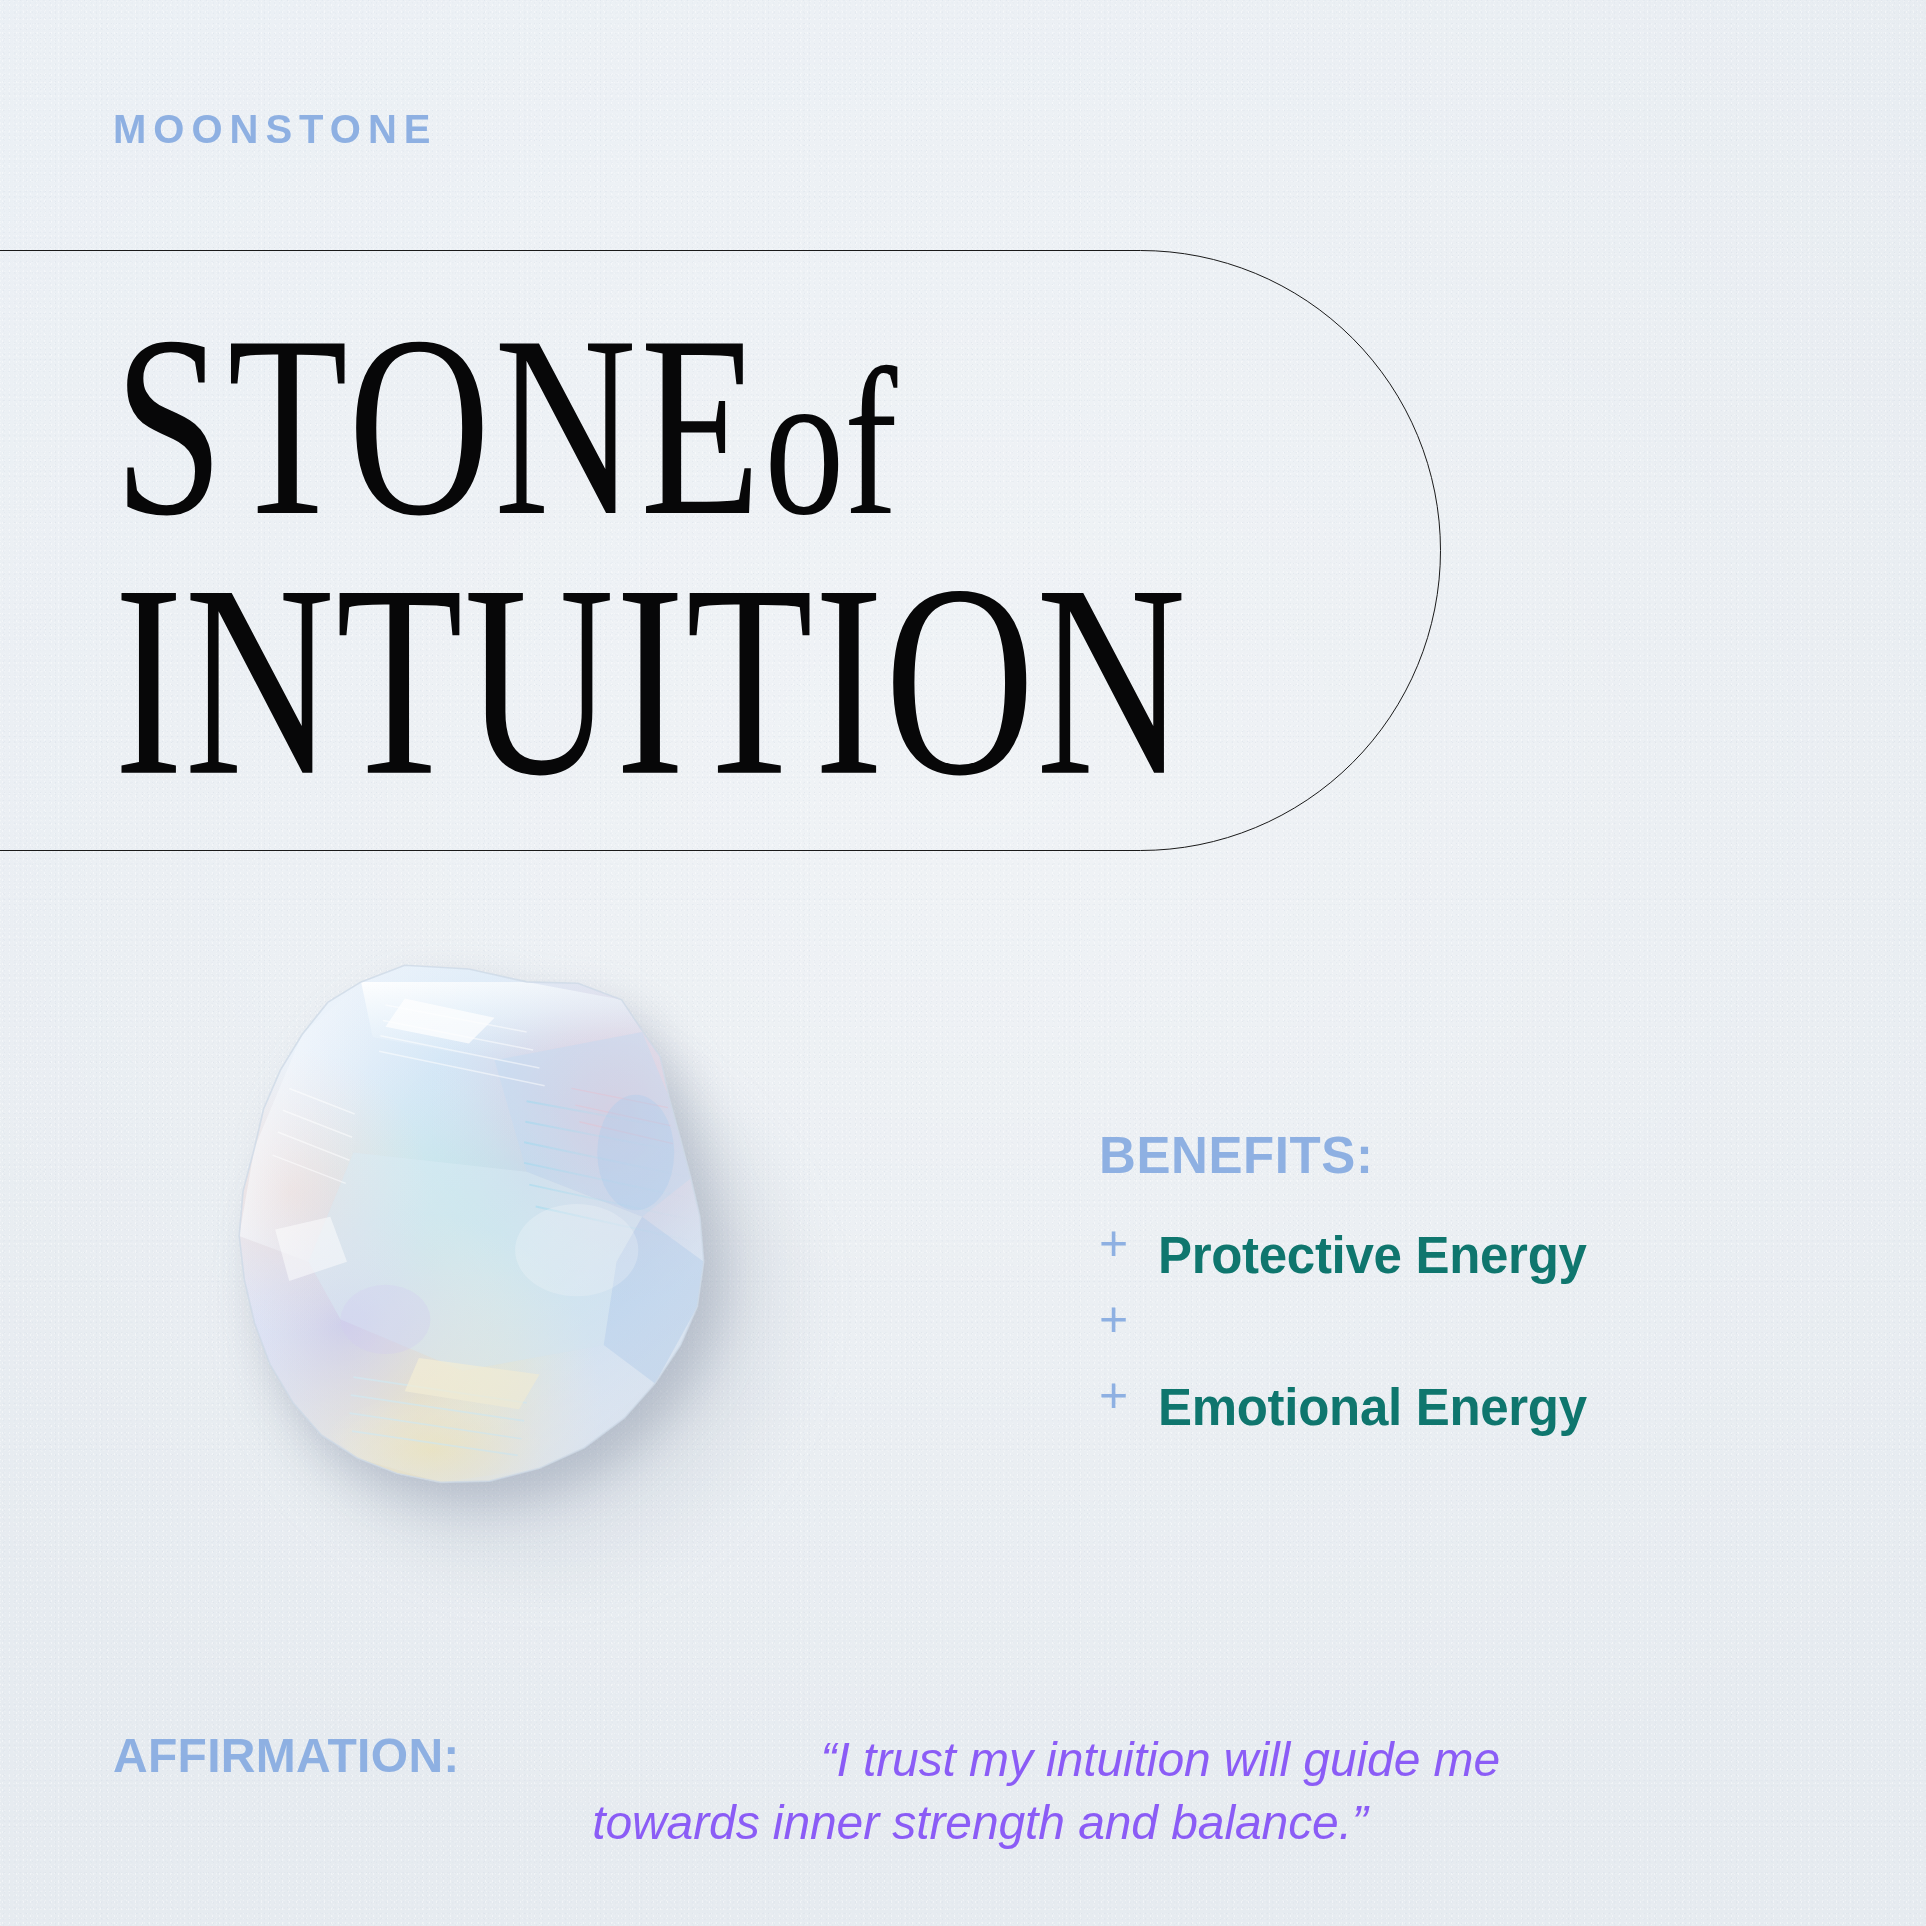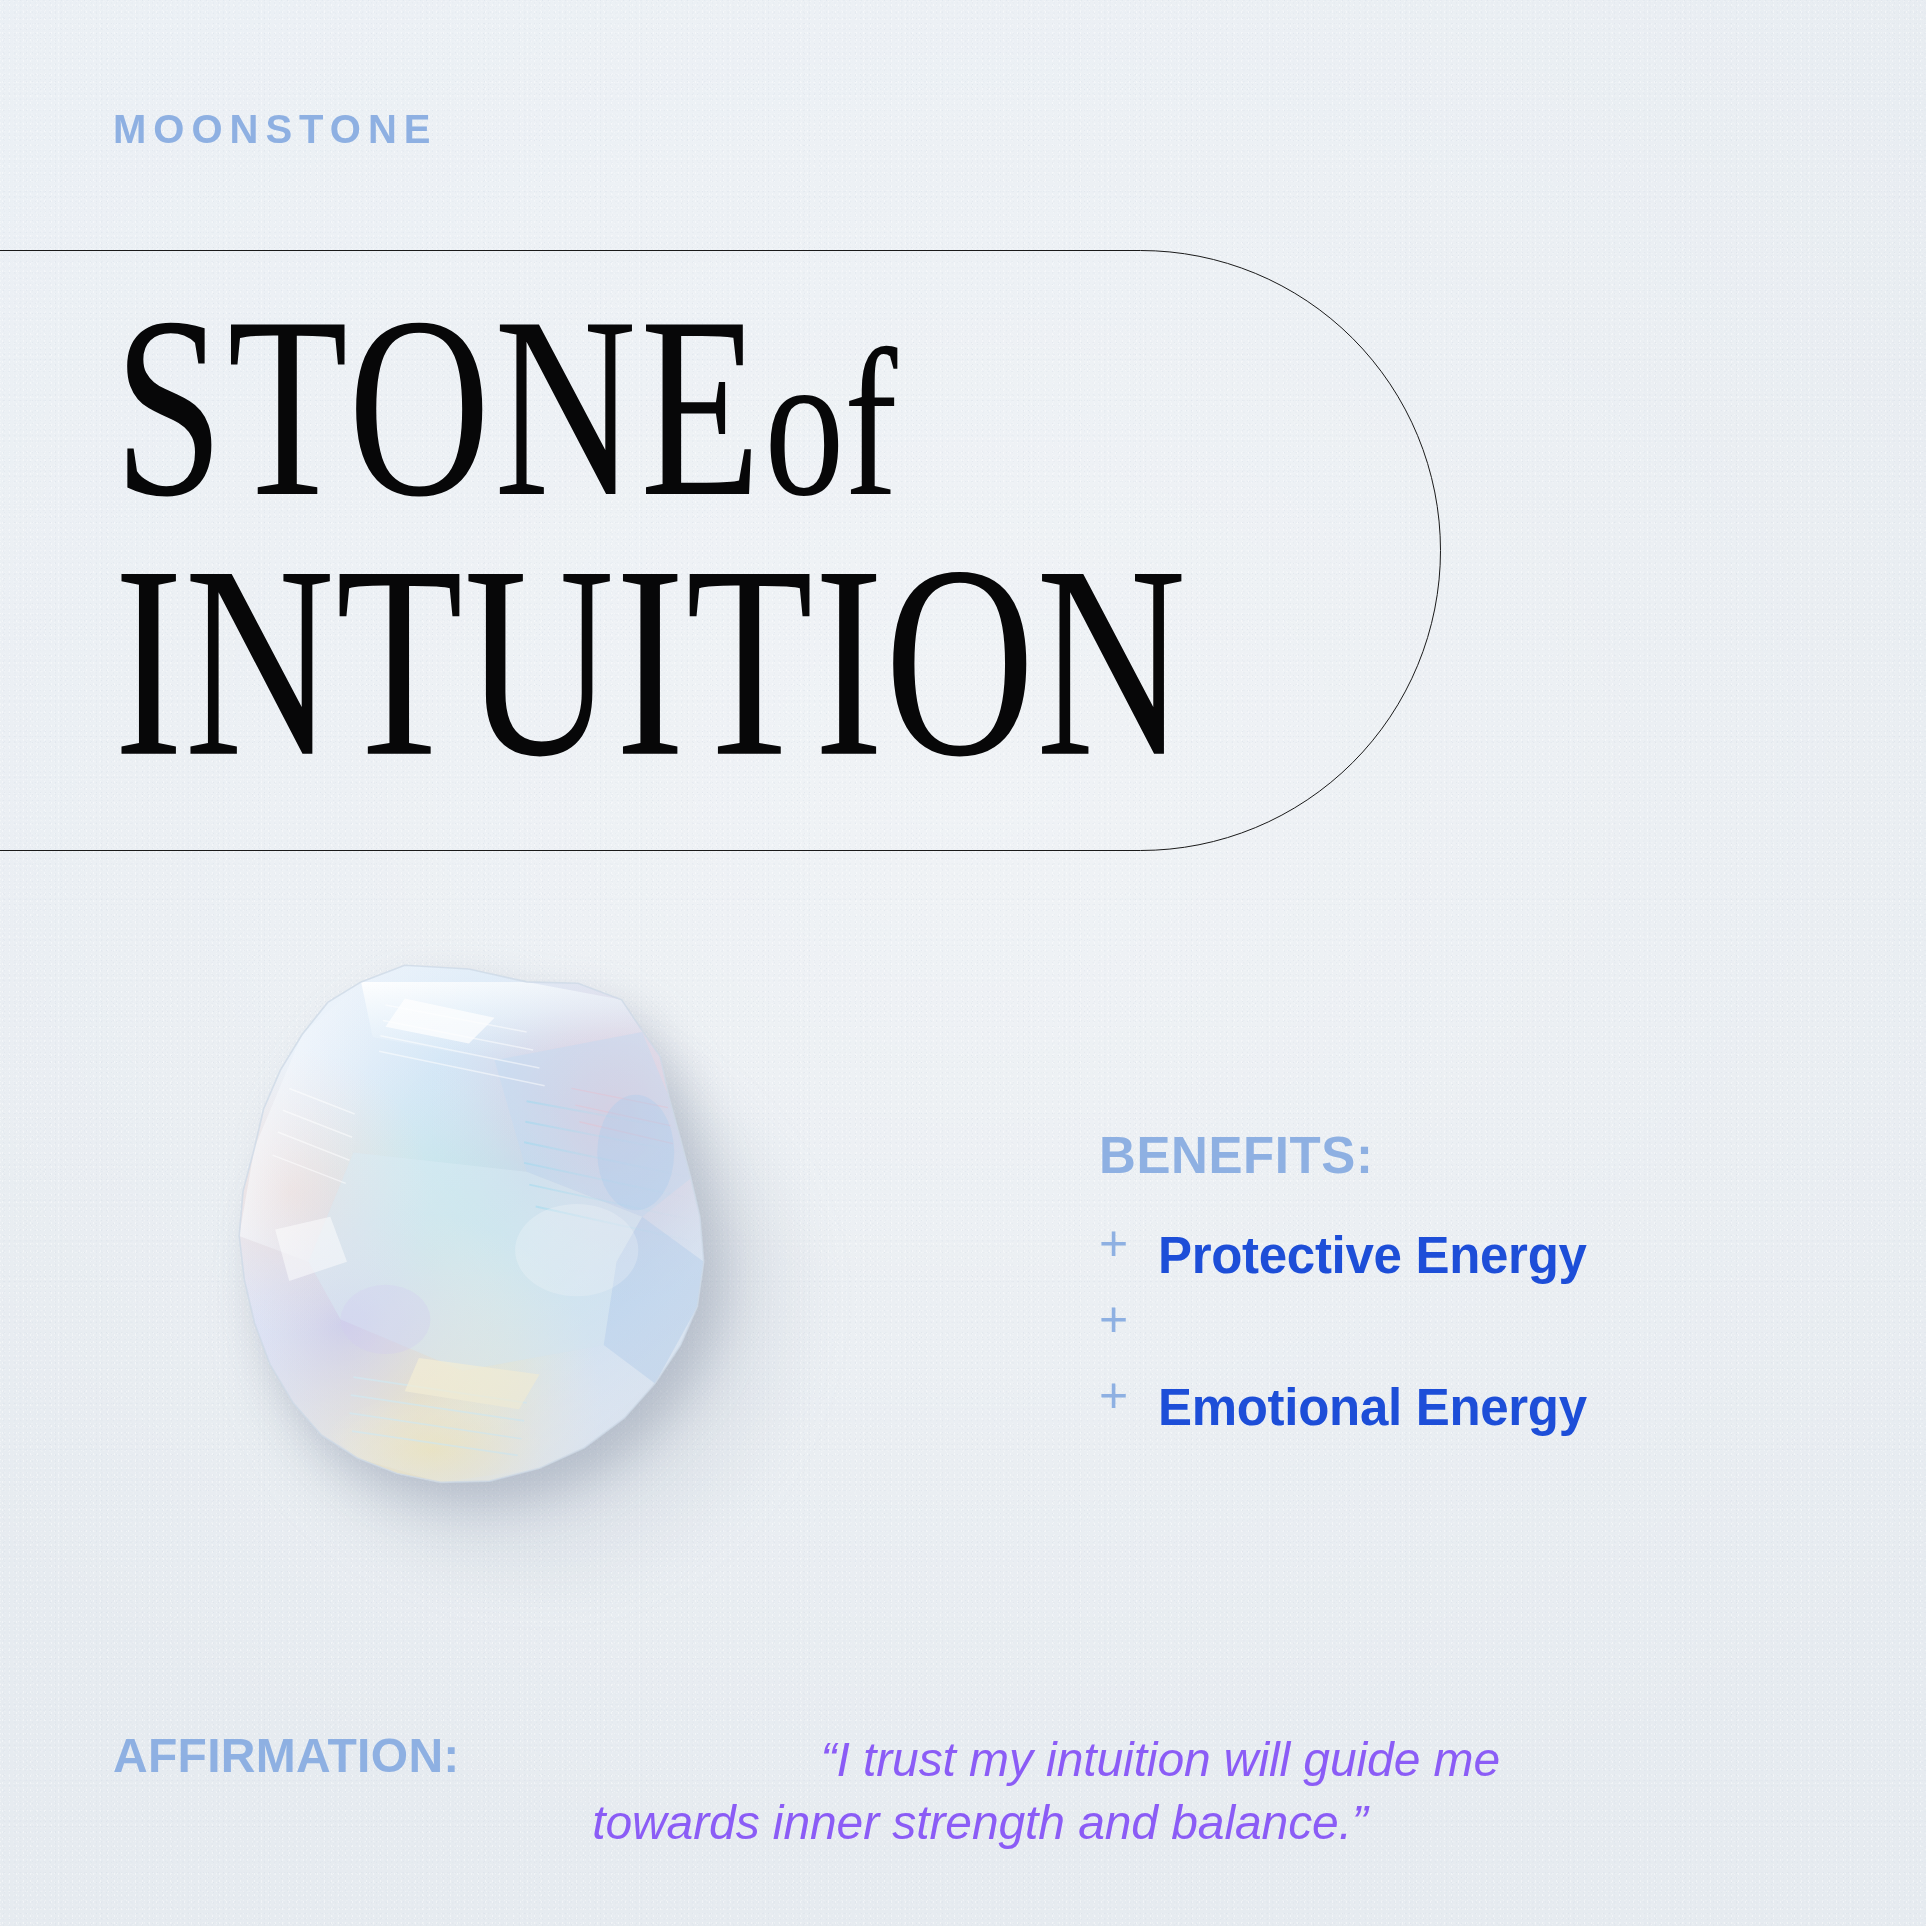--- a/index.html
+++ b/index.html
@@ -63,21 +63,21 @@
     border: 1.9px solid #1a1a1a;
     border-radius: 302px;
     box-sizing: border-box;
     background: transparent;
   }
 
   
   .headline {
     position: absolute;
     left: 114px;
-    top: 286px;
+    top: 305px;
     width: 1348px;
     color: #070708;
     font-family: "Liberation Serif", "DejaVu Serif", serif;
     font-weight: 400;
     line-height: .935;
   }
   .headline .line {
     display: block;
     white-space: nowrap;
   }
@@ -153,21 +153,21 @@
     flex: 0 0 59px;
     font-size: 50px;
     font-weight: 300;
     color: #8eb0e2;
     line-height: 1;
     text-align: left;
   }
   .benefit-label {
     font-size: 51px;
     font-weight: 700;
-    color: #1d4ed8;
+    color: #0f766e;
     letter-spacing: -0.3px;
     line-height: 1;
     white-space: nowrap;
     margin-top: 24px;
   }
 
   
   .affirmation {
     position: absolute;
     left: 113px;

